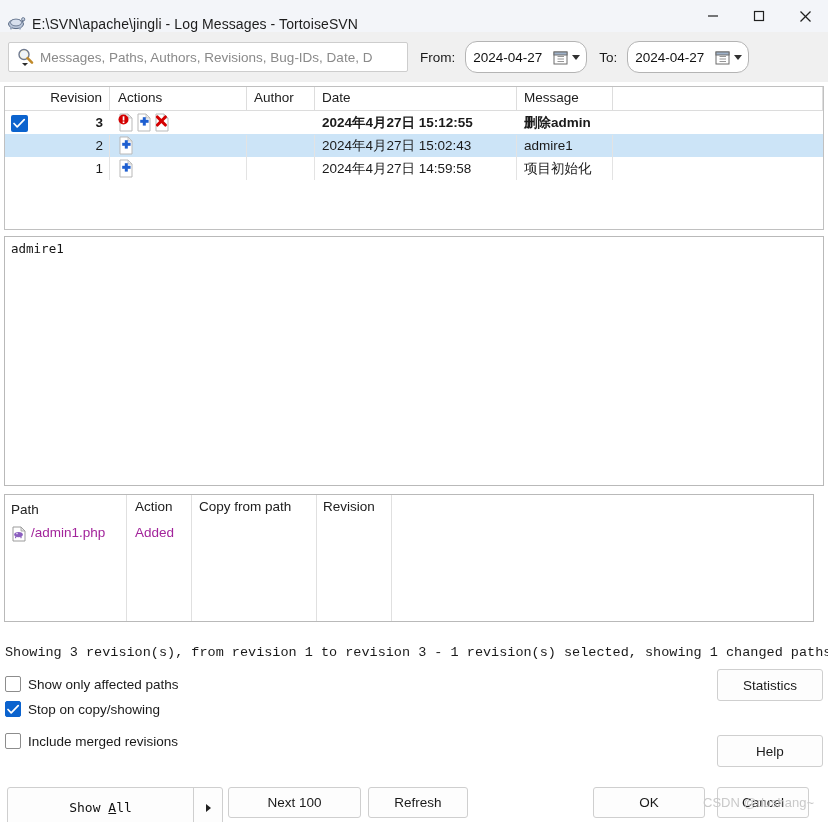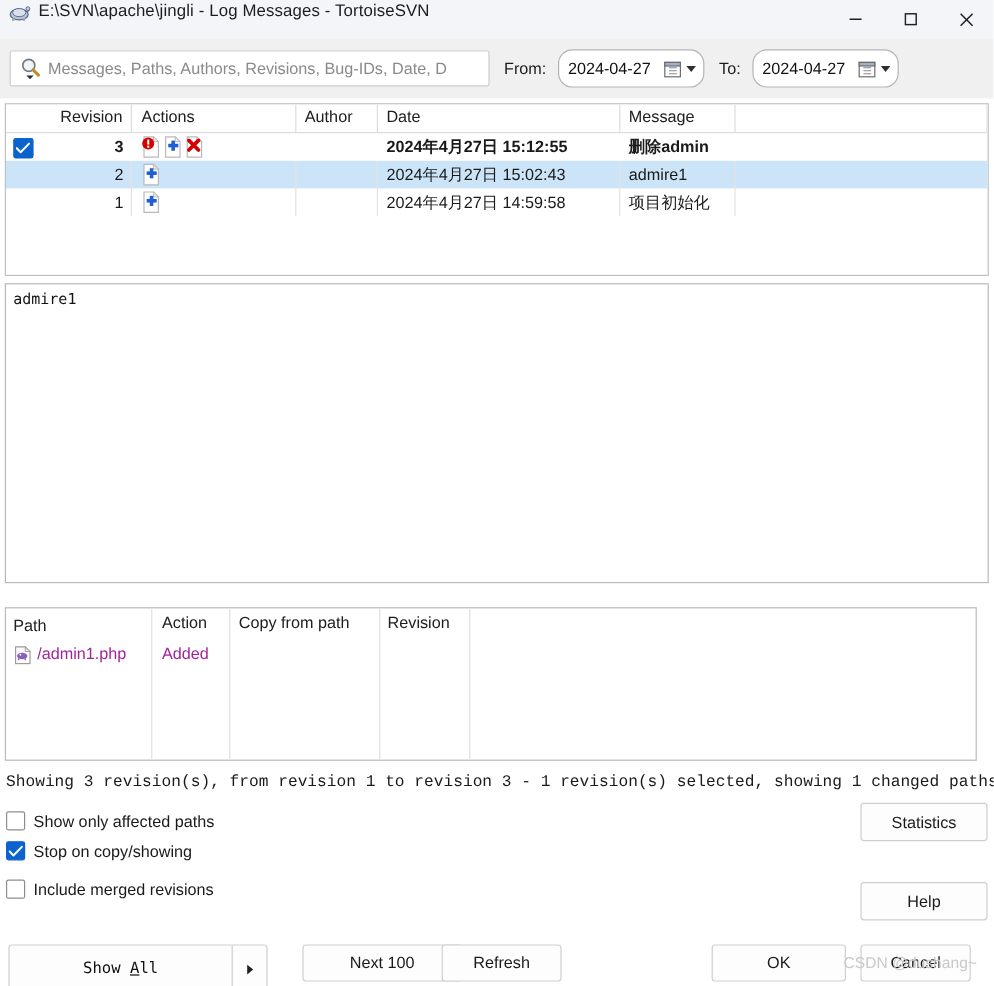--- a/index.html
+++ b/index.html
@@ -15,21 +15,21 @@
     color: #1a1a1a;
     overflow: hidden;
     position: relative;
   }
 
   
   .titlebar {
     height: 32px;
     background: #f3f5f9;
     display: flex;
-    align-items: flex-start;
+    align-items: flex-end;
     position: relative;
   }
   .title-icon {
     width: 20px; height: 20px;
     margin-left: 6px; margin-right: 6px;
     position: relative;
     flex: 0 0 auto;
   }
   .title-icon svg { display:block; }
   .title-text {
@@ -196,21 +196,20 @@
 
   
   .pathspane {
     position: absolute;
     left: 4px; top: 494px;
     width: 810px; height: 128px;
     background: #ffffff;
     border: 1px solid #b9b9b9;
     box-sizing: border-box;
     overflow: hidden;
-    margin-top: 12px;
   }
   .paths-header {
     display: flex;
     height: 25px;
   }
   .paths-header .pcell {
     font-size: 13.5px;
     color: #202020;
     padding-top: 4px;
     box-sizing: border-box;
@@ -290,21 +289,21 @@
     color: #1a1a1a;
     display: flex;
     align-items: center;
     justify-content: center;
     box-sizing: border-box;
   }
   .btn-statistics { left: 717px; top: 669px; width: 106px; height: 32px; }
   .btn-help       { left: 717px; top: 735px; width: 106px; height: 32px; }
   .btn-ok         { left: 593px; top: 787px; width: 112px; height: 31px; }
   .btn-cancel     { left: 717px; top: 787px; width: 92px; height: 31px; }
-  .btn-next       { left: 228px; top: 787px; width: 133px; height: 31px; margin-left: 24px; }
+  .btn-next       { left: 228px; top: 787px; width: 133px; height: 31px; }
   .btn-refresh    { left: 368px; top: 787px; width: 100px; height: 31px; }
 
   .btn-showall {
     position: absolute;
     left: 7px; top: 787px;
     width: 216px; height: 41px;
     background: #fdfdfd;
     border: 1px solid #cfcfcf;
     border-radius: 3px;
     box-sizing: border-box;

